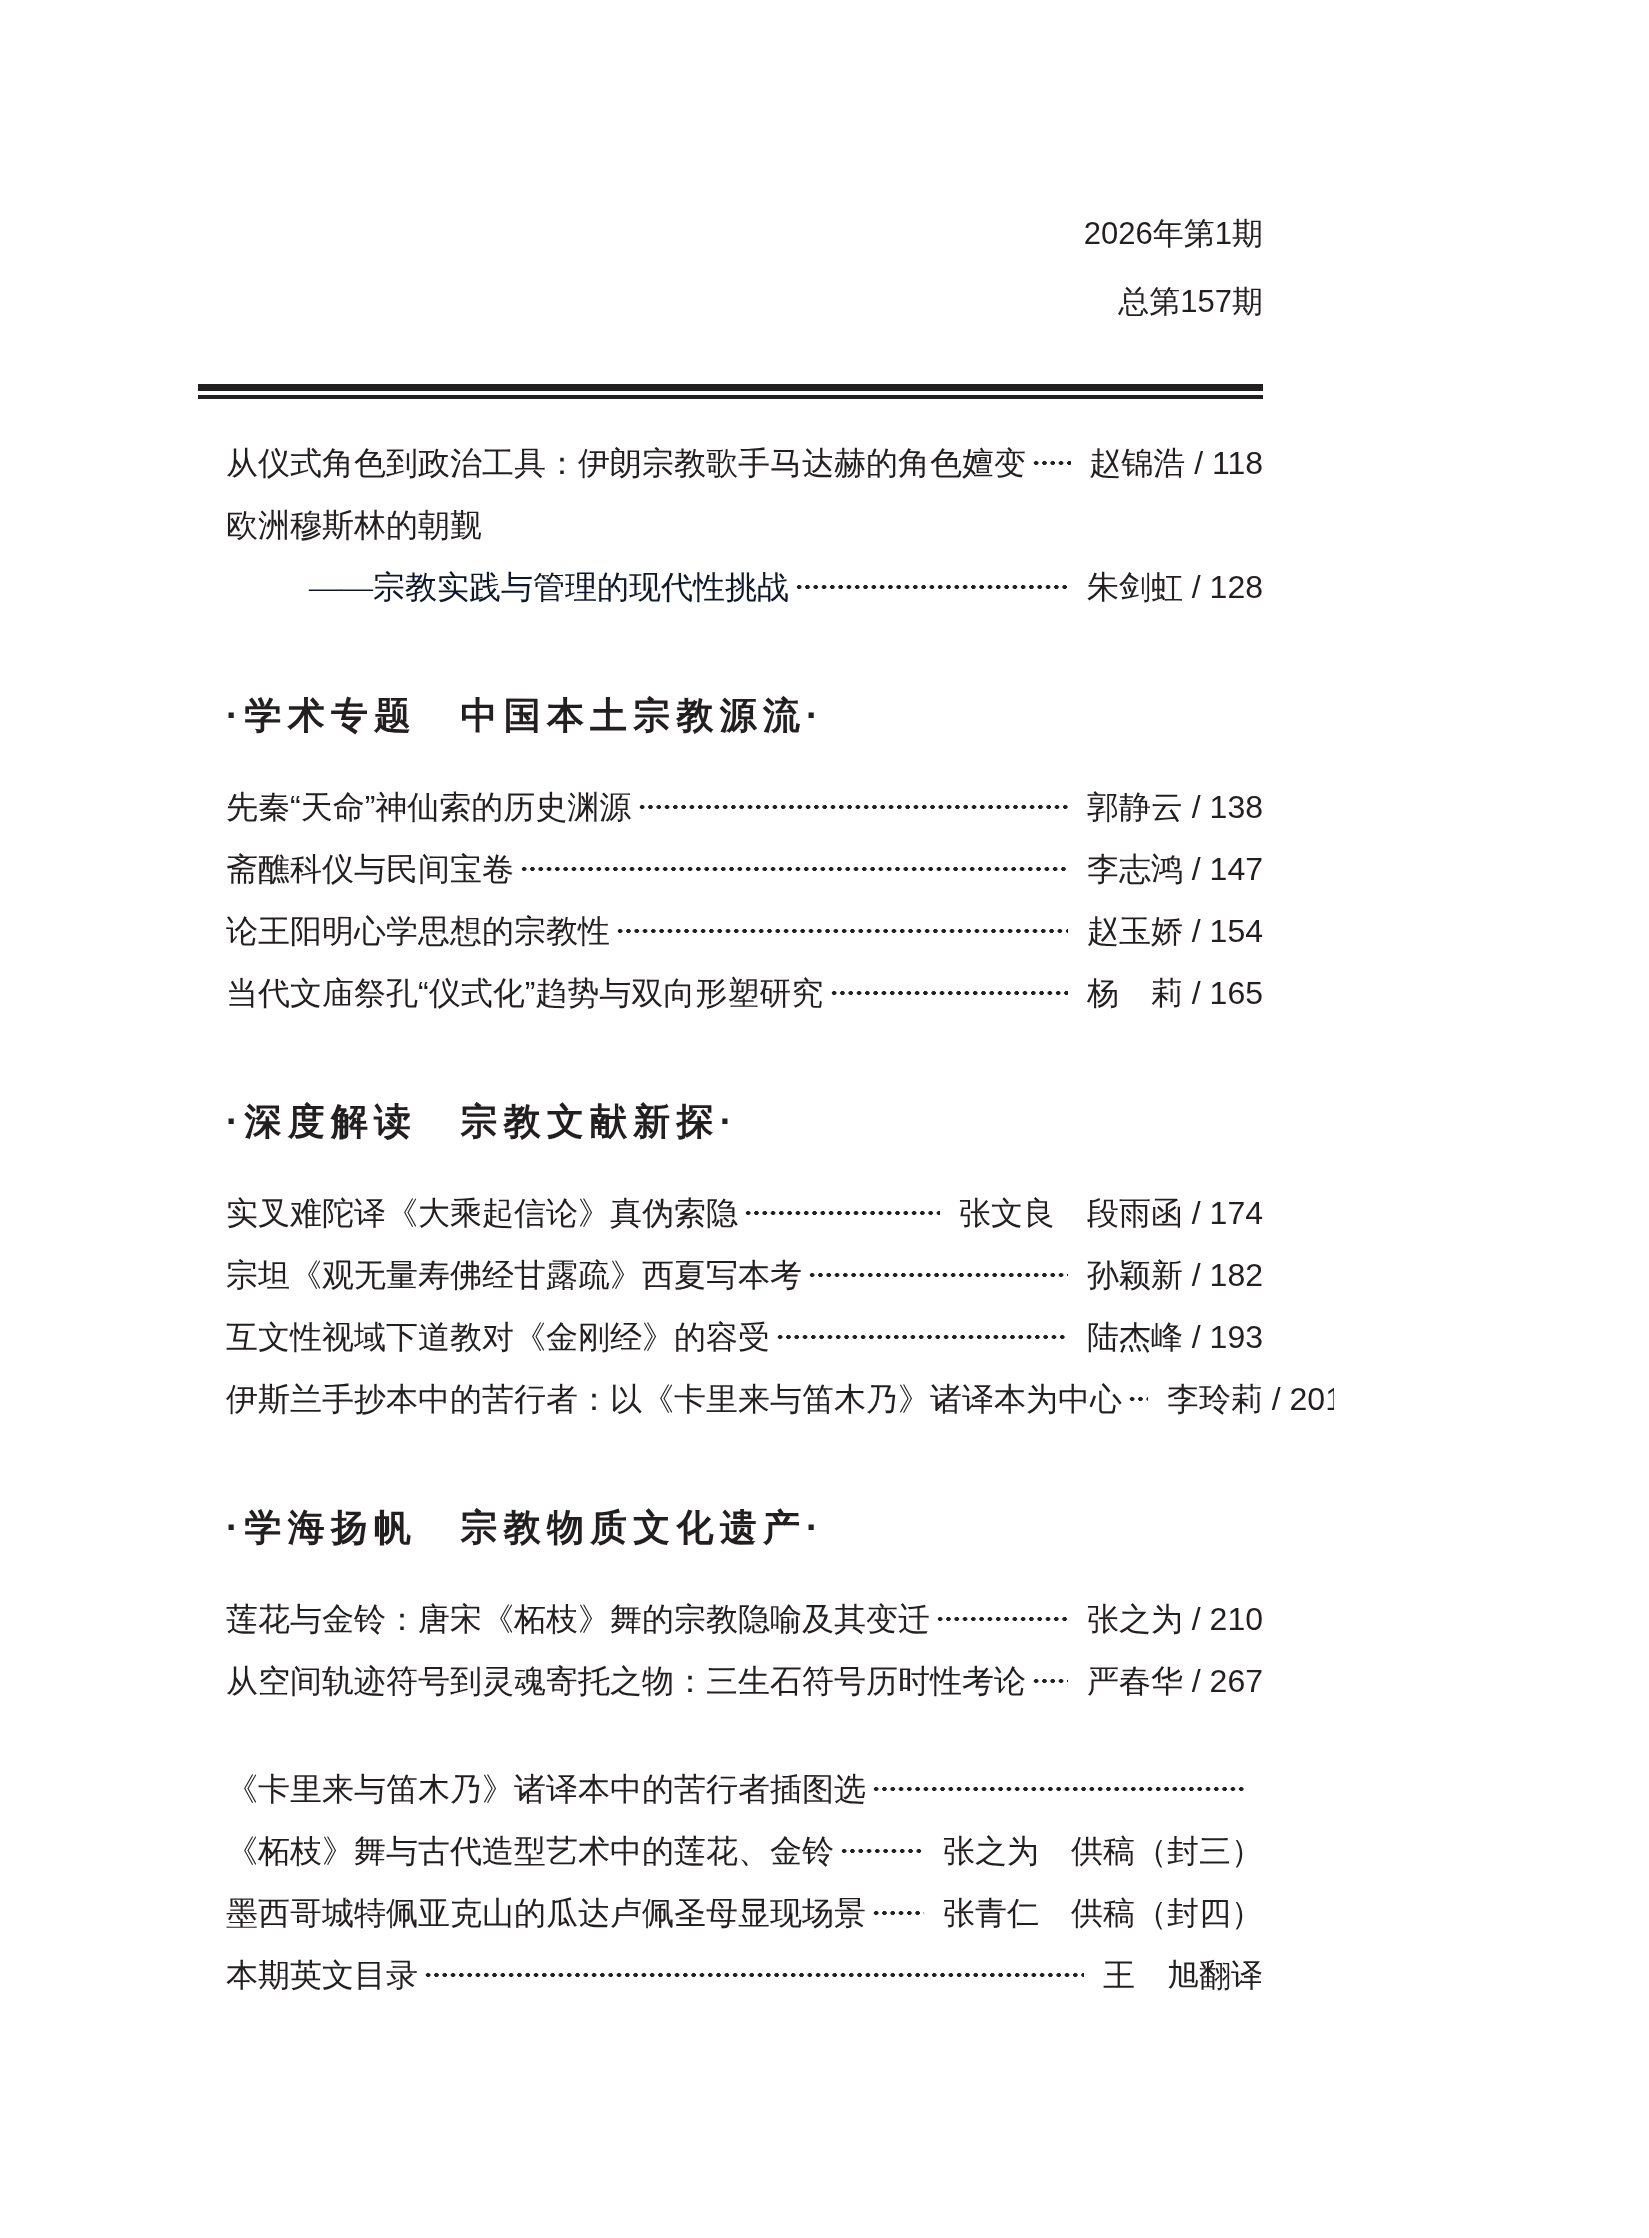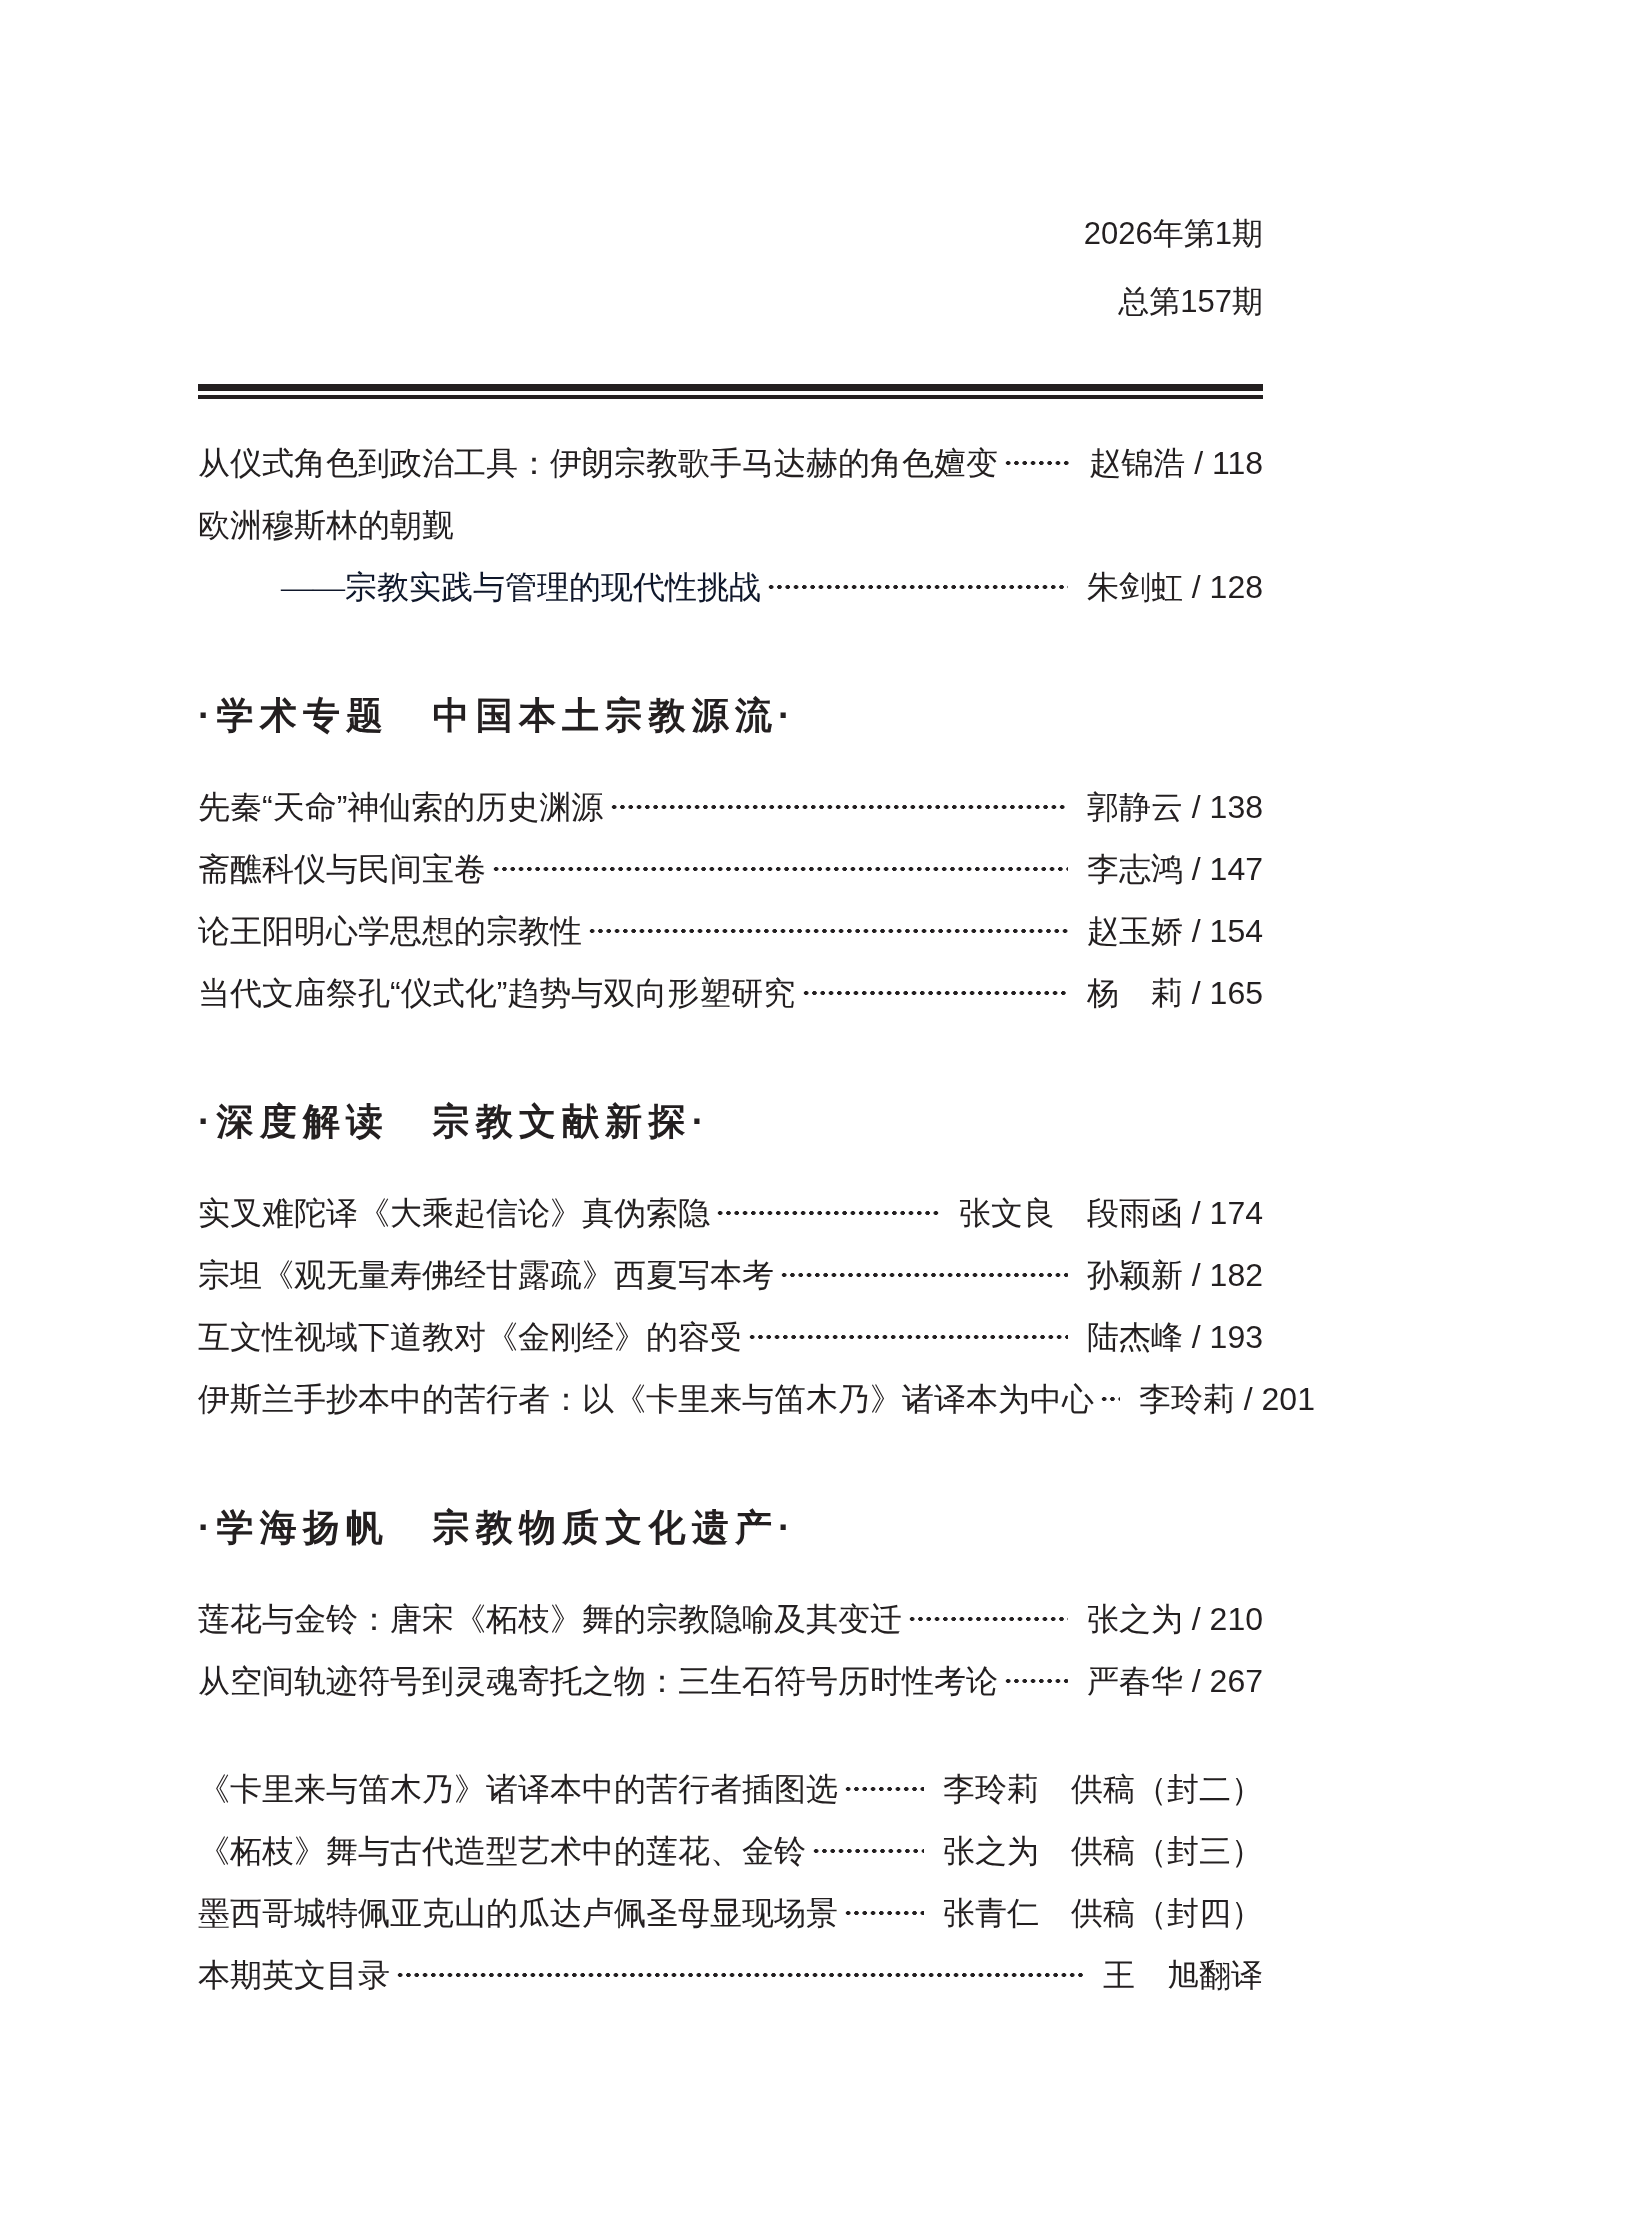--- a/index.html
+++ b/index.html
@@ -17,21 +17,21 @@
     overflow:hidden;
   }
   
   .masthead{text-align:right;font-size:31px;line-height:31px;}
   .masthead .line2{margin-top:37px;}
   
   .rule{margin-top:67px;}
   .rule-thick{height:6.8px;background:#231f20;}
   .rule-thin{height:3.1px;background:#231f20;margin-top:4.7px;}
   
-  .toc{margin-top:33px;}
+  .toc{margin-top:33px;margin-left:28px;}
   .row{
     display:flex;align-items:center;
     font-size:32px;line-height:62px;
     white-space:nowrap;
   }
   .row .title{flex:0 0 auto;}
   .row .right{flex:0 0 auto;text-align:right;}
   .leader{
     flex:1 1 auto;min-width:21px;height:62px;
     background-image:radial-gradient(circle,#231f20 2.1px,rgba(0,0,0,0) 2.4px);
@@ -136,21 +136,20 @@
     <div class="row">
       <span class="title">从空间轨迹符号到灵魂寄托之物：三生石符号历时性考论</span>
       <span class="leader"></span>
       <span class="right">严春华 / 267</span>
     </div>
 
     <div class="appendix">
       <div class="row">
         <span class="title">《卡里来与笛木乃》诸译本中的苦行者插图选</span>
         <span class="leader"></span>
-        <span class="right">李玲莉　供稿（封二）</span>
       </div>
       <div class="row">
         <span class="title">《柘枝》舞与古代造型艺术中的莲花、金铃</span>
         <span class="leader"></span>
         <span class="right">张之为　供稿（封三）</span>
       </div>
       <div class="row">
         <span class="title">墨西哥城特佩亚克山的瓜达卢佩圣母显现场景</span>
         <span class="leader"></span>
         <span class="right">张青仁　供稿（封四）</span>

